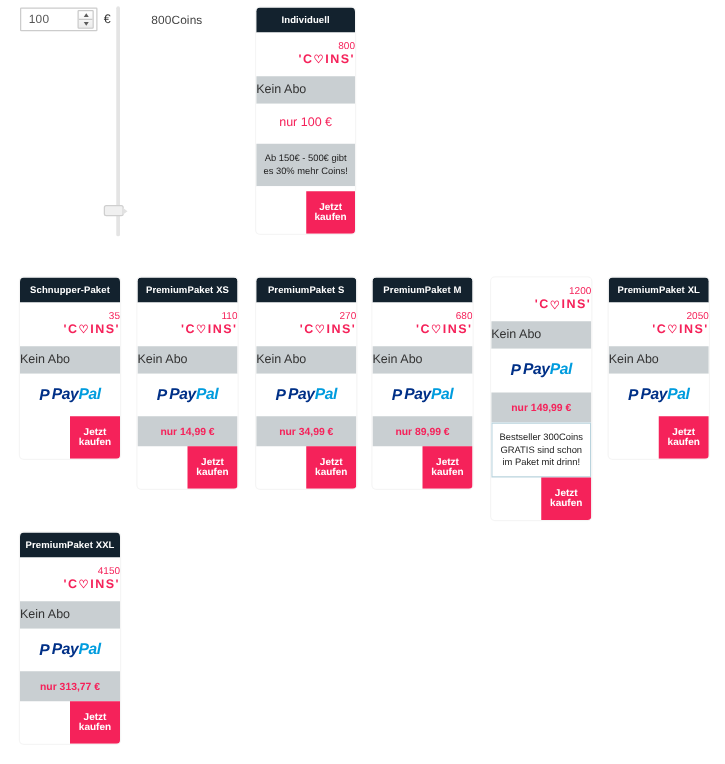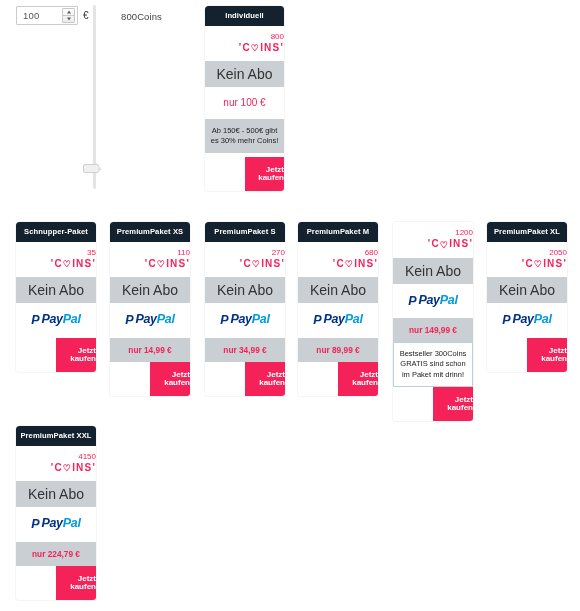--- a/index.html
+++ b/index.html
@@ -161,22 +161,22 @@
     line-height: 1;
     white-space: nowrap;
   }
   .coin-logo .heart {
     display: inline-block;
     font-size: 9px;
     vertical-align: -0.5px;
   }
   .card-abo {
     background: #c9cfd2;
-    text-align: center;
-    font-size: 14px;
+    text-align: left;
+    font-size: 10px;
     color: #333333;
     padding: 6px 0 6px;
     line-height: 1;
   }
   .card-pay {
     background: #ffffff;
     text-align: center;
     padding: 10px 0 11px;
   }
   .paypal-logo {
@@ -218,21 +218,21 @@
   .card-note.boxed {
     background: #ffffff;
     border: 1px solid #b9d3dd;
     box-sizing: border-box;
     color: #222222;
     padding: 6px 3px 6px;
   }
   .card-cta {
     background: #f5225a;
     color: #ffffff;
-    text-align: right;
+    text-align: center;
     font-size: 8px;
     font-weight: bold;
     padding: 9px 0 9px;
     line-height: 1;
     cursor: pointer;
     margin-left: 40px;
   }
   .spacer-white { height: 4px; background: #ffffff; }
 </style>
 </head>
@@ -355,15 +355,15 @@
 <div class="card" style="left:16px; top:426px;">
   <div class="card-head">PremiumPaket XXL</div>
   <div class="card-coins">
     <div class="coin-amount">4150</div>
     <div class="coin-logo"><span>'C</span><span class="heart">♡</span><span>INS'</span></div>
   </div>
   <div class="card-abo">Kein Abo</div>
   <div class="card-pay">
     <span class="paypal-logo"><span class="pp-mark pp-pay">P</span><span class="pp-pay">Pay</span><span class="pp-pal">Pal</span></span>
   </div>
-  <div class="card-price gray">nur 224,79 €</div>
+  <div class="card-price gray">nur 313,77 €</div>
   <div class="card-cta">Jetzt kaufen</div>
 </div>
 
 </body></html>

